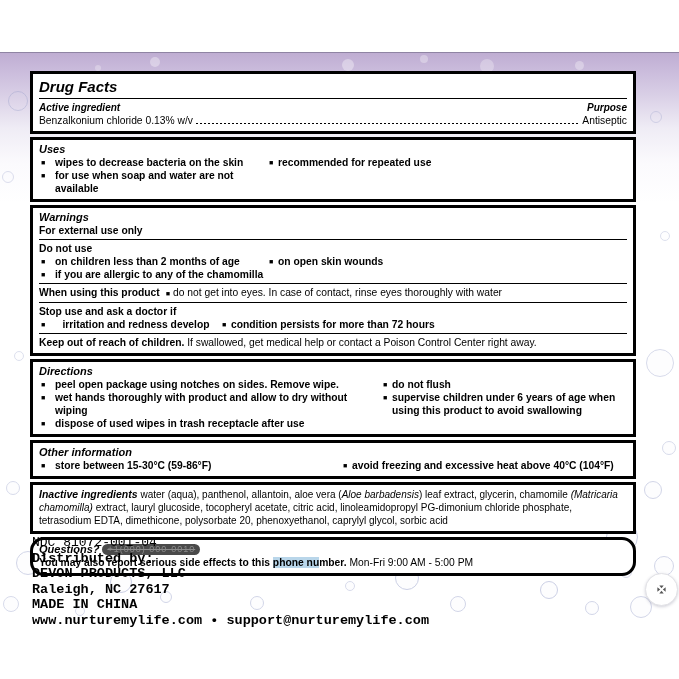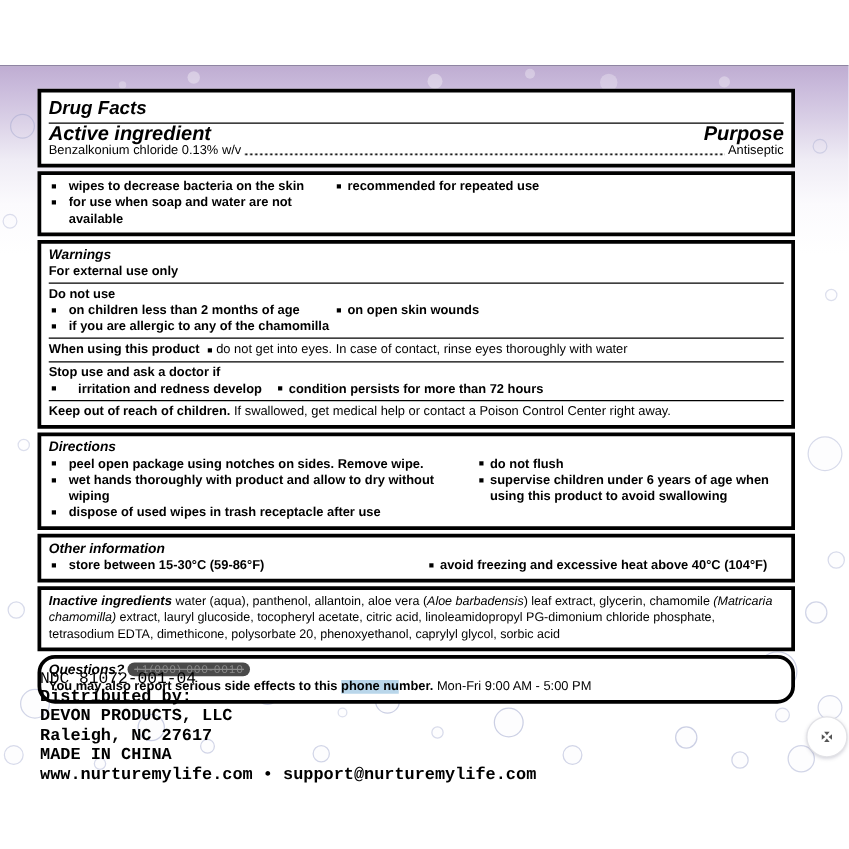--- a/index.html
+++ b/index.html
@@ -10,21 +10,21 @@
   .bubble{position:absolute;border-radius:50%;pointer-events:none;}
 
   
   .label{position:absolute;left:30px;top:18px;width:606px;}
   .box{background:#fff;border:3px solid #000;padding:3px 6px 4px 6px;margin-bottom:3px;font-size:10.3px;line-height:13px;}
   .bi{font-style:italic;font-weight:bold;}
   .b9{font-weight:bold;}
   .title{font-size:15px;line-height:19px;font-weight:bold;font-style:italic;margin:0 0 2px 0;}
   .rule{border-top:1.3px solid #000;margin:2px 0 2px 0;}
   .rowflex{display:flex;justify-content:space-between;}
-  .ai-head{font-size:16px;}
+  .ai-head{font-size:10px;}
   .ai-val{display:flex;align-items:flex-end;}
   .dots{flex:1;height:10px;margin:0 2px;background:radial-gradient(circle,#000 0.8px,transparent 1px);background-size:4px 3px;background-repeat:repeat-x;background-position:0 calc(100% - 2px);}
   .cols{position:relative;}
   .col2{position:absolute;top:0;}
   ul.blist{list-style:none;margin:0;padding:0;}
   ul.blist li{position:relative;padding-left:16px;font-weight:bold;}
   ul.blist.tight li{padding-left:11px;}
   .sq{position:absolute;left:2px;top:0;font-size:7px;}
   .inline-sq{font-size:7px;padding:0 3px 0 6px;}
   .section-h{margin:0;font-size:11px;}
@@ -96,20 +96,21 @@
         <span class="bi">Purpose</span>
       </div>
       <div class="ai-val">
         <span>Benzalkonium chloride 0.13% w/v</span>
         <span class="dots"></span>
         <span>Antiseptic</span>
       </div>
     </div>
 
     <div class="box">
+      <h2 class="section-h bi">Uses</h2>
       <div class="cols">
         <ul class="blist" style="width:225px;">
           <li><span class="sq">■</span><span>wipes to decrease bacteria on the skin</span></li>
           <li><span class="sq">■</span><span>for use when soap and water are not available</span></li>
         </ul>
         <ul class="blist tight col2" style="left:228px;">
           <li><span class="sq">■</span><span>recommended for repeated use</span></li>
         </ul>
       </div>
     </div>

